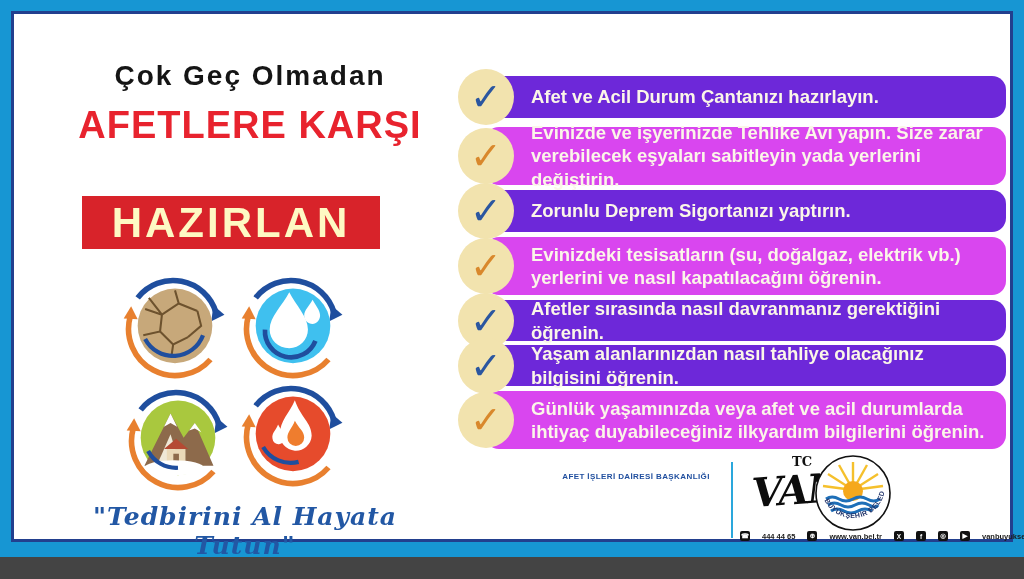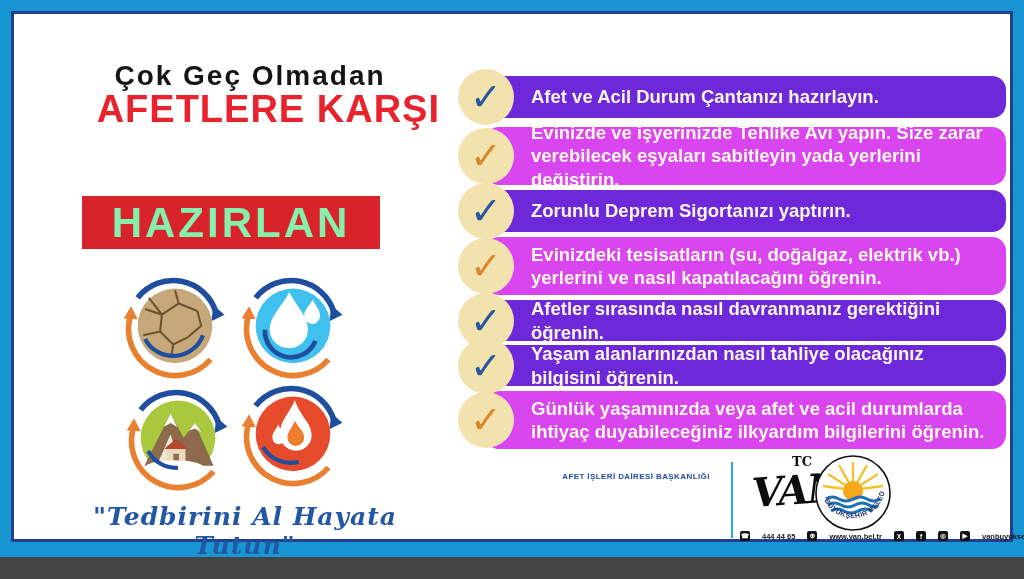--- a/index.html
+++ b/index.html
@@ -6,24 +6,24 @@
   body { font-family:"Liberation Sans", sans-serif; background:#444; }
   .poster { position:relative; width:1024px; height:557px; background:#1796d3; overflow:hidden; }
   .inner-panel { position:absolute; left:11px; top:11px; right:11px; bottom:15px;
                  background:#fff; border:3px solid #223f8e; }
 
   
   .tagline { position:absolute; left:70px; top:60px; width:360px; text-align:center;
              font-size:28px; font-weight:bold; color:#151515; letter-spacing:2px; }
   .title-red { position:absolute; left:60px; width:380px; text-align:center;
                font-size:38px; font-weight:800; color:#e8232e; letter-spacing:1px; }
-  .title-red.l1 { top:88px;text-align:right; }
+  .title-red.l1 { top:104px; }
   .title-red.l2 { top:148px; }
   .title-banner { position:absolute; left:82px; top:196px; width:298px; height:53px;
-                  background:#d8232a; color:#86efac; font-size:42px; font-weight:800;
+                  background:#d8232a; color:#fef9c3; font-size:42px; font-weight:800;
                   letter-spacing:3px; display:flex; align-items:center; justify-content:center; }
   .quote { position:absolute; left:50px; top:502px; width:390px; text-align:center;
            font-family:"DejaVu Serif", serif; font-style:italic; font-weight:bold;
            font-size:25px; color:#2257a4; letter-spacing:1px; }
 
   .hazard-icon { position:absolute; width:112px; height:112px; }
   .hi-1 { left:119px; top:268px; }
   .hi-2 { left:237px; top:268px; }
   .hi-3 { left:122px; top:380px; }
   .hi-4 { left:237px; top:376px; }

